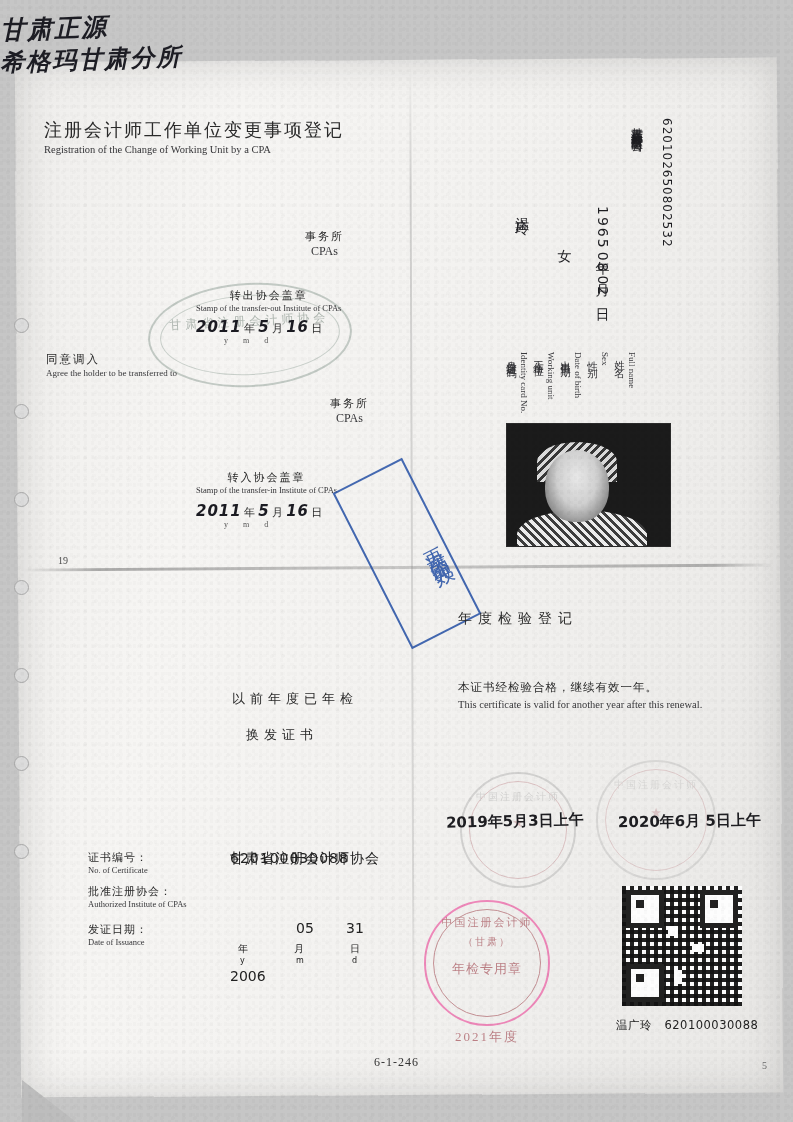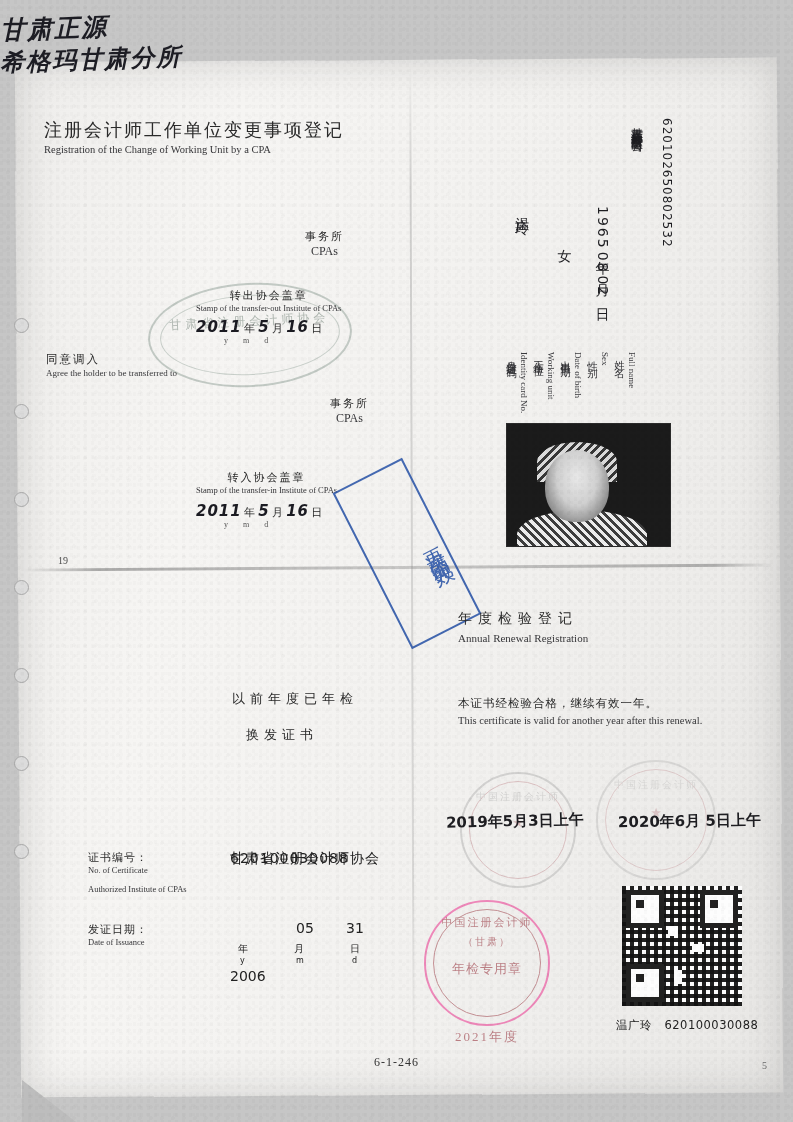--- a/index.html
+++ b/index.html
@@ -435,20 +435,21 @@
   <div style="position:absolute; left:230px; top:850px; font-family:'DejaVu Sans',sans-serif; font-size:14px; color:#222; letter-spacing:1px;">620100030088</div>
 
   <div id="blk-cert">
 
     <div class="cert-row">
       <div class="cn k-cn">证书编号：</div>
       <div class="en k-en">No. of Certificate</div>
     </div>
 
     <div class="cert-row" style="height:38px;">
+      <div class="cn k-cn">批准注册协会：</div>
       <div class="en k-en">Authorized Institute of CPAs</div>
       <div class="cert-val cn" style="top:-34px; left:142px; font-size:14px; letter-spacing:1px;">甘肃省注册会计师协会</div>
     </div>
 
     <div class="cert-row" style="height:38px;">
       <div class="cn k-cn">发证日期：</div>
       <div class="en k-en">Date of Issuance</div>
 
       <div class="cert-val" style="top:-2px; font-size:14px;margin-top:48px;">2006</div>
       <div class="cert-val" style="top:-2px; left:208px; font-size:14px;">05</div>
@@ -459,21 +460,20 @@
       <div class="cert-val cn" style="top:20px; left:262px; font-size:10px;">日</div>
 
       <div class="cert-val en" style="top:34px; left:152px; font-size:8px;">y</div>
       <div class="cert-val en" style="top:34px; left:208px; font-size:8px;">m</div>
       <div class="cert-val en" style="top:34px; left:264px; font-size:8px;">d</div>
     </div>
   </div>
 
   <div id="blk-renew">
     <div class="cn t-cn">年度检验登记</div>
-    <div class="en t-en">Annual Renewal Registration</div>
     <div class="cn b-cn">本证书经检验合格，继续有效一年。</div>
     <div class="en b-en">This certificate is valid for another year after this renewal.</div>
   </div>
 
   <div id="stamp-faint" class="rstamp">
     <div class="ring"></div>
     <div class="l" style="top:16px; font-size:10px;">中国注册会计师</div>
     <div class="star">★</div>
   </div>
   <div id="stamp-faint2" class="rstamp">

